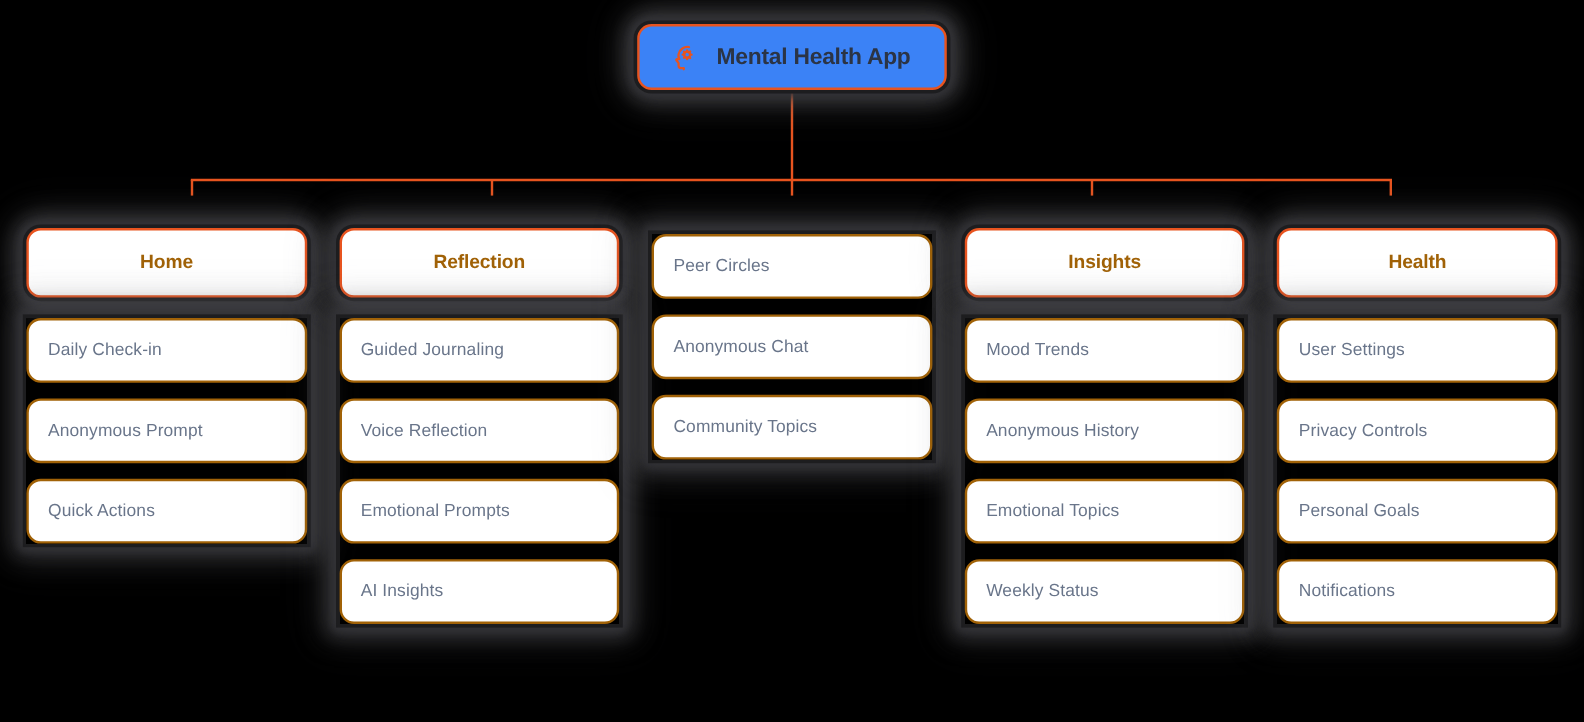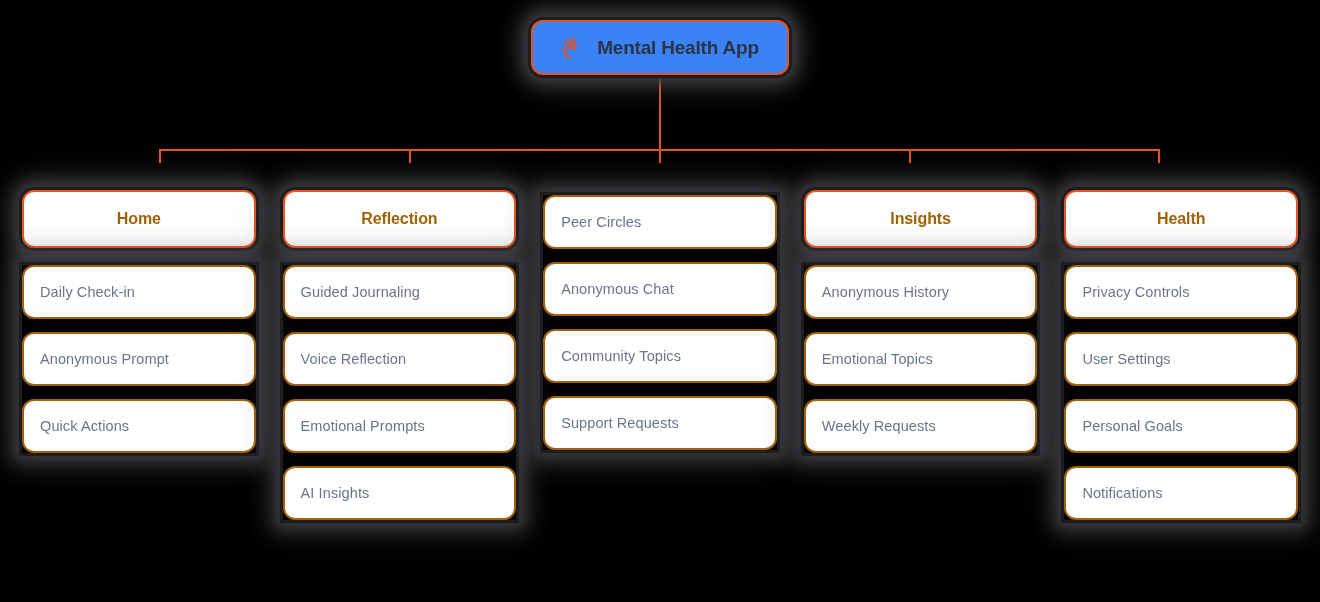--- a/index.html
+++ b/index.html
@@ -203,55 +203,55 @@
     <div class="leaf-group halo">
       <div class="leaf-card">
         <span class="leaf-label">Peer Circles</span>
       </div>
       <div class="leaf-card">
         <span class="leaf-label">Anonymous Chat</span>
       </div>
       <div class="leaf-card">
         <span class="leaf-label">Community Topics</span>
       </div>
-      <div class="leaf-card">
-        <span class="leaf-label">Support Requests</span>
-      </div>
     </div>
   </div>
 
   <div class="column">
     <div class="section-card halo">
       <span class="section-label">Insights</span>
     </div>
     <div class="leaf-group halo">
       <div class="leaf-card">
+        <span class="leaf-label">Mood Trends</span>
+      </div>
+      <div class="leaf-card">
         <span class="leaf-label">Anonymous History</span>
       </div>
       <div class="leaf-card">
         <span class="leaf-label">Emotional Topics</span>
       </div>
       <div class="leaf-card">
-        <span class="leaf-label">Weekly Requests</span>
+        <span class="leaf-label">Weekly Status</span>
       </div>
     </div>
   </div>
 
   <div class="column">
     <div class="section-card halo">
       <span class="section-label">Health</span>
     </div>
     <div class="leaf-group halo">
       <div class="leaf-card">
+        <span class="leaf-label">User Settings</span>
+      </div>
+      <div class="leaf-card">
         <span class="leaf-label">Privacy Controls</span>
       </div>
       <div class="leaf-card">
-        <span class="leaf-label">User Settings</span>
-      </div>
-      <div class="leaf-card">
         <span class="leaf-label">Personal Goals</span>
       </div>
       <div class="leaf-card">
         <span class="leaf-label">Notifications</span>
       </div>
     </div>
   </div>
 
 </div>
 

